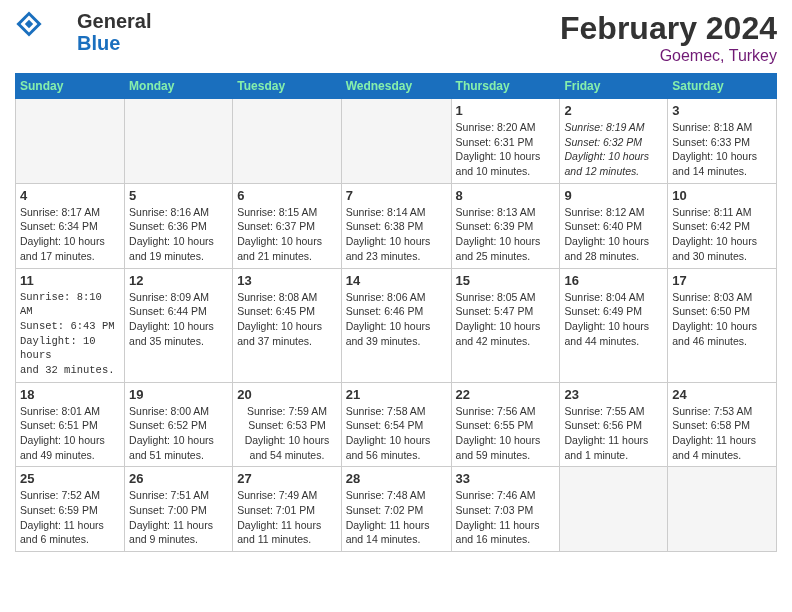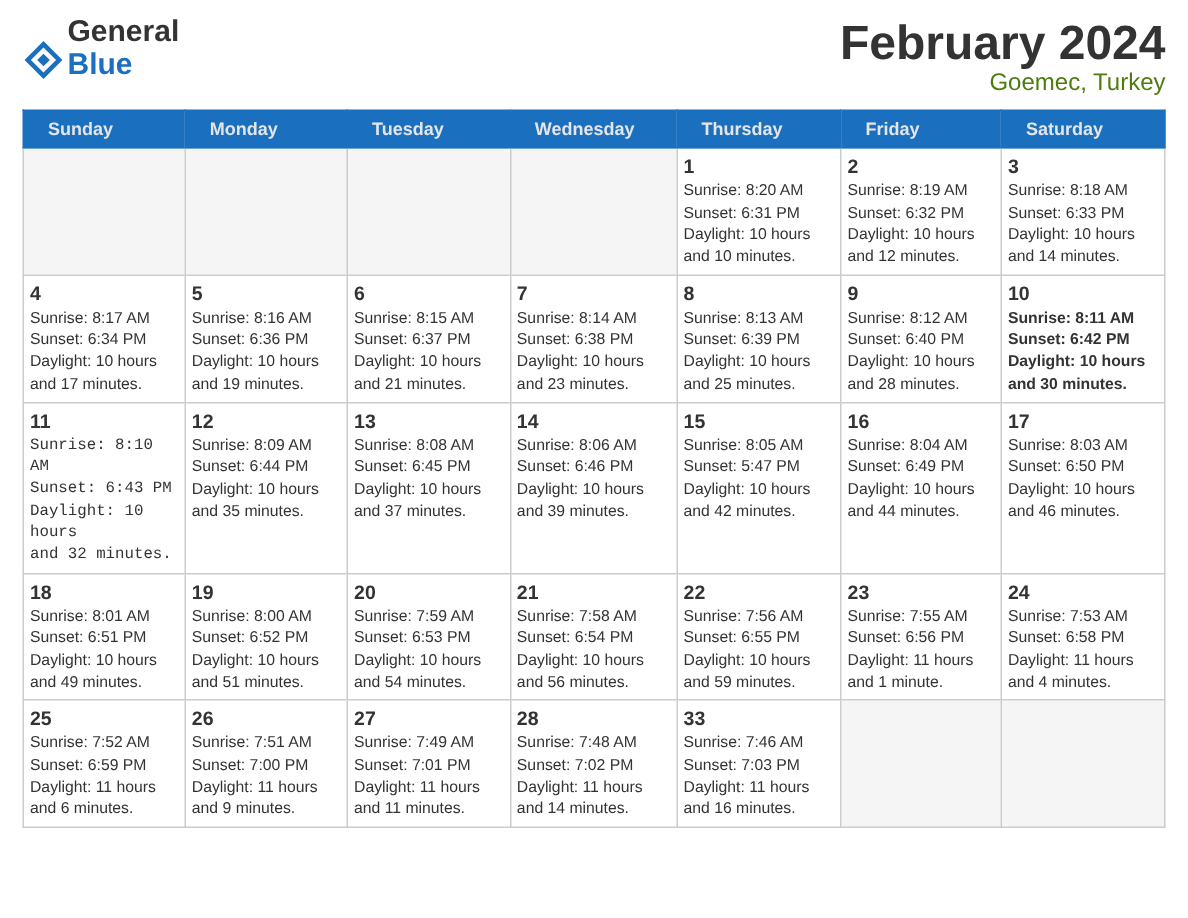--- a/index.html
+++ b/index.html
@@ -11,21 +11,22 @@
       padding: 10px 15px;
     }
     .header {
       display: flex;
       justify-content: space-between;
       align-items: flex-start;
       margin-bottom: 8px;
     }
     .logo {
       display: flex;
-      align-items: flex-end;
+      align-items: flex-start;
+      gap: 32px;
     }
     .logo-text {
       font-size: 20px;
       font-weight: bold;
       line-height: 1.1;
     }
     .logo-general { color: #333; }
     .logo-blue { color: #1a6fbe; }
     .logo-icon {
       width: 28px;
@@ -37,31 +38,31 @@
     }
     .title-block h1 {
       font-size: 32px;
       font-weight: bold;
       color: #333;
       text-align: center;
     }
     .title-block h2 {
       font-size: 16px;
       font-weight: normal;
-      color: #4d7c0f;
+      color: #701a75;
     }
     table {
       width: 100%;
       border-collapse: collapse;
       font-size: 11px;
     }
     thead tr th {
       background-color: #1a6fbe;
-      color: #e5e5e5;
-      padding: 5px 16px;
+      color: #86efac;
+      padding: 5px 4px;
       text-align: left;
       font-size: 12px;
       border: 1px solid #1a6fbe;
     }
     tbody tr td {
       border: 1px solid #ccc;
       vertical-align: top;
       padding: 4px;
       width: 113px;
       min-height: 80px;
@@ -127,21 +128,21 @@
         <td class="empty"></td>
         <td>
           <span class="day-num">1</span>
           <div class="day-detail" style="white-space: pre-line;">Sunrise: 8:20 AM
 Sunset: 6:31 PM
 Daylight: 10 hours
 and 10 minutes.</div>
         </td>
         <td>
           <span class="day-num">2</span>
-          <div class="day-detail" style="white-space: pre-line;">Sunrise: 8:19 AM
+          <div class="day-detail" style="white-space: pre-line; font-style: italic;">Sunrise: 8:19 AM
 Sunset: 6:32 PM
 Daylight: 10 hours
 and 12 minutes.</div>
         </td>
         <td>
           <span class="day-num">3</span>
           <div class="day-detail" style="white-space: pre-line;">Sunrise: 8:18 AM
 Sunset: 6:33 PM
 Daylight: 10 hours
 and 14 minutes.</div>
@@ -185,21 +186,21 @@
         </td>
         <td>
           <span class="day-num">9</span>
           <div class="day-detail" style="white-space: pre-line;">Sunrise: 8:12 AM
 Sunset: 6:40 PM
 Daylight: 10 hours
 and 28 minutes.</div>
         </td>
         <td>
           <span class="day-num">10</span>
-          <div class="day-detail" style="white-space: pre-line; font-weight: bold;">Sunrise: 8:11 AM
+          <div class="day-detail" style="white-space: pre-line;">Sunrise: 8:11 AM
 Sunset: 6:42 PM
 Daylight: 10 hours
 and 30 minutes.</div>
         </td>
       </tr>
       <tr>
         <td>
           <span class="day-num">11</span>
           <div class="day-detail" style="white-space: pre-line; font-family: Liberation Mono, monospace;">Sunrise: 8:10 AM
 Sunset: 6:43 PM
@@ -259,21 +260,21 @@
         </td>
         <td>
           <span class="day-num">19</span>
           <div class="day-detail" style="white-space: pre-line;">Sunrise: 8:00 AM
 Sunset: 6:52 PM
 Daylight: 10 hours
 and 51 minutes.</div>
         </td>
         <td>
           <span class="day-num">20</span>
-          <div class="day-detail" style="white-space: pre-line;">Sunrise: 7:59 AM
+          <div class="day-detail" style="white-space: pre-line; text-align: center;">Sunrise: 7:59 AM
 Sunset: 6:53 PM
 Daylight: 10 hours
 and 54 minutes.</div>
         </td>
         <td>
           <span class="day-num">21</span>
           <div class="day-detail" style="white-space: pre-line;">Sunrise: 7:58 AM
 Sunset: 6:54 PM
 Daylight: 10 hours
 and 56 minutes.</div>

